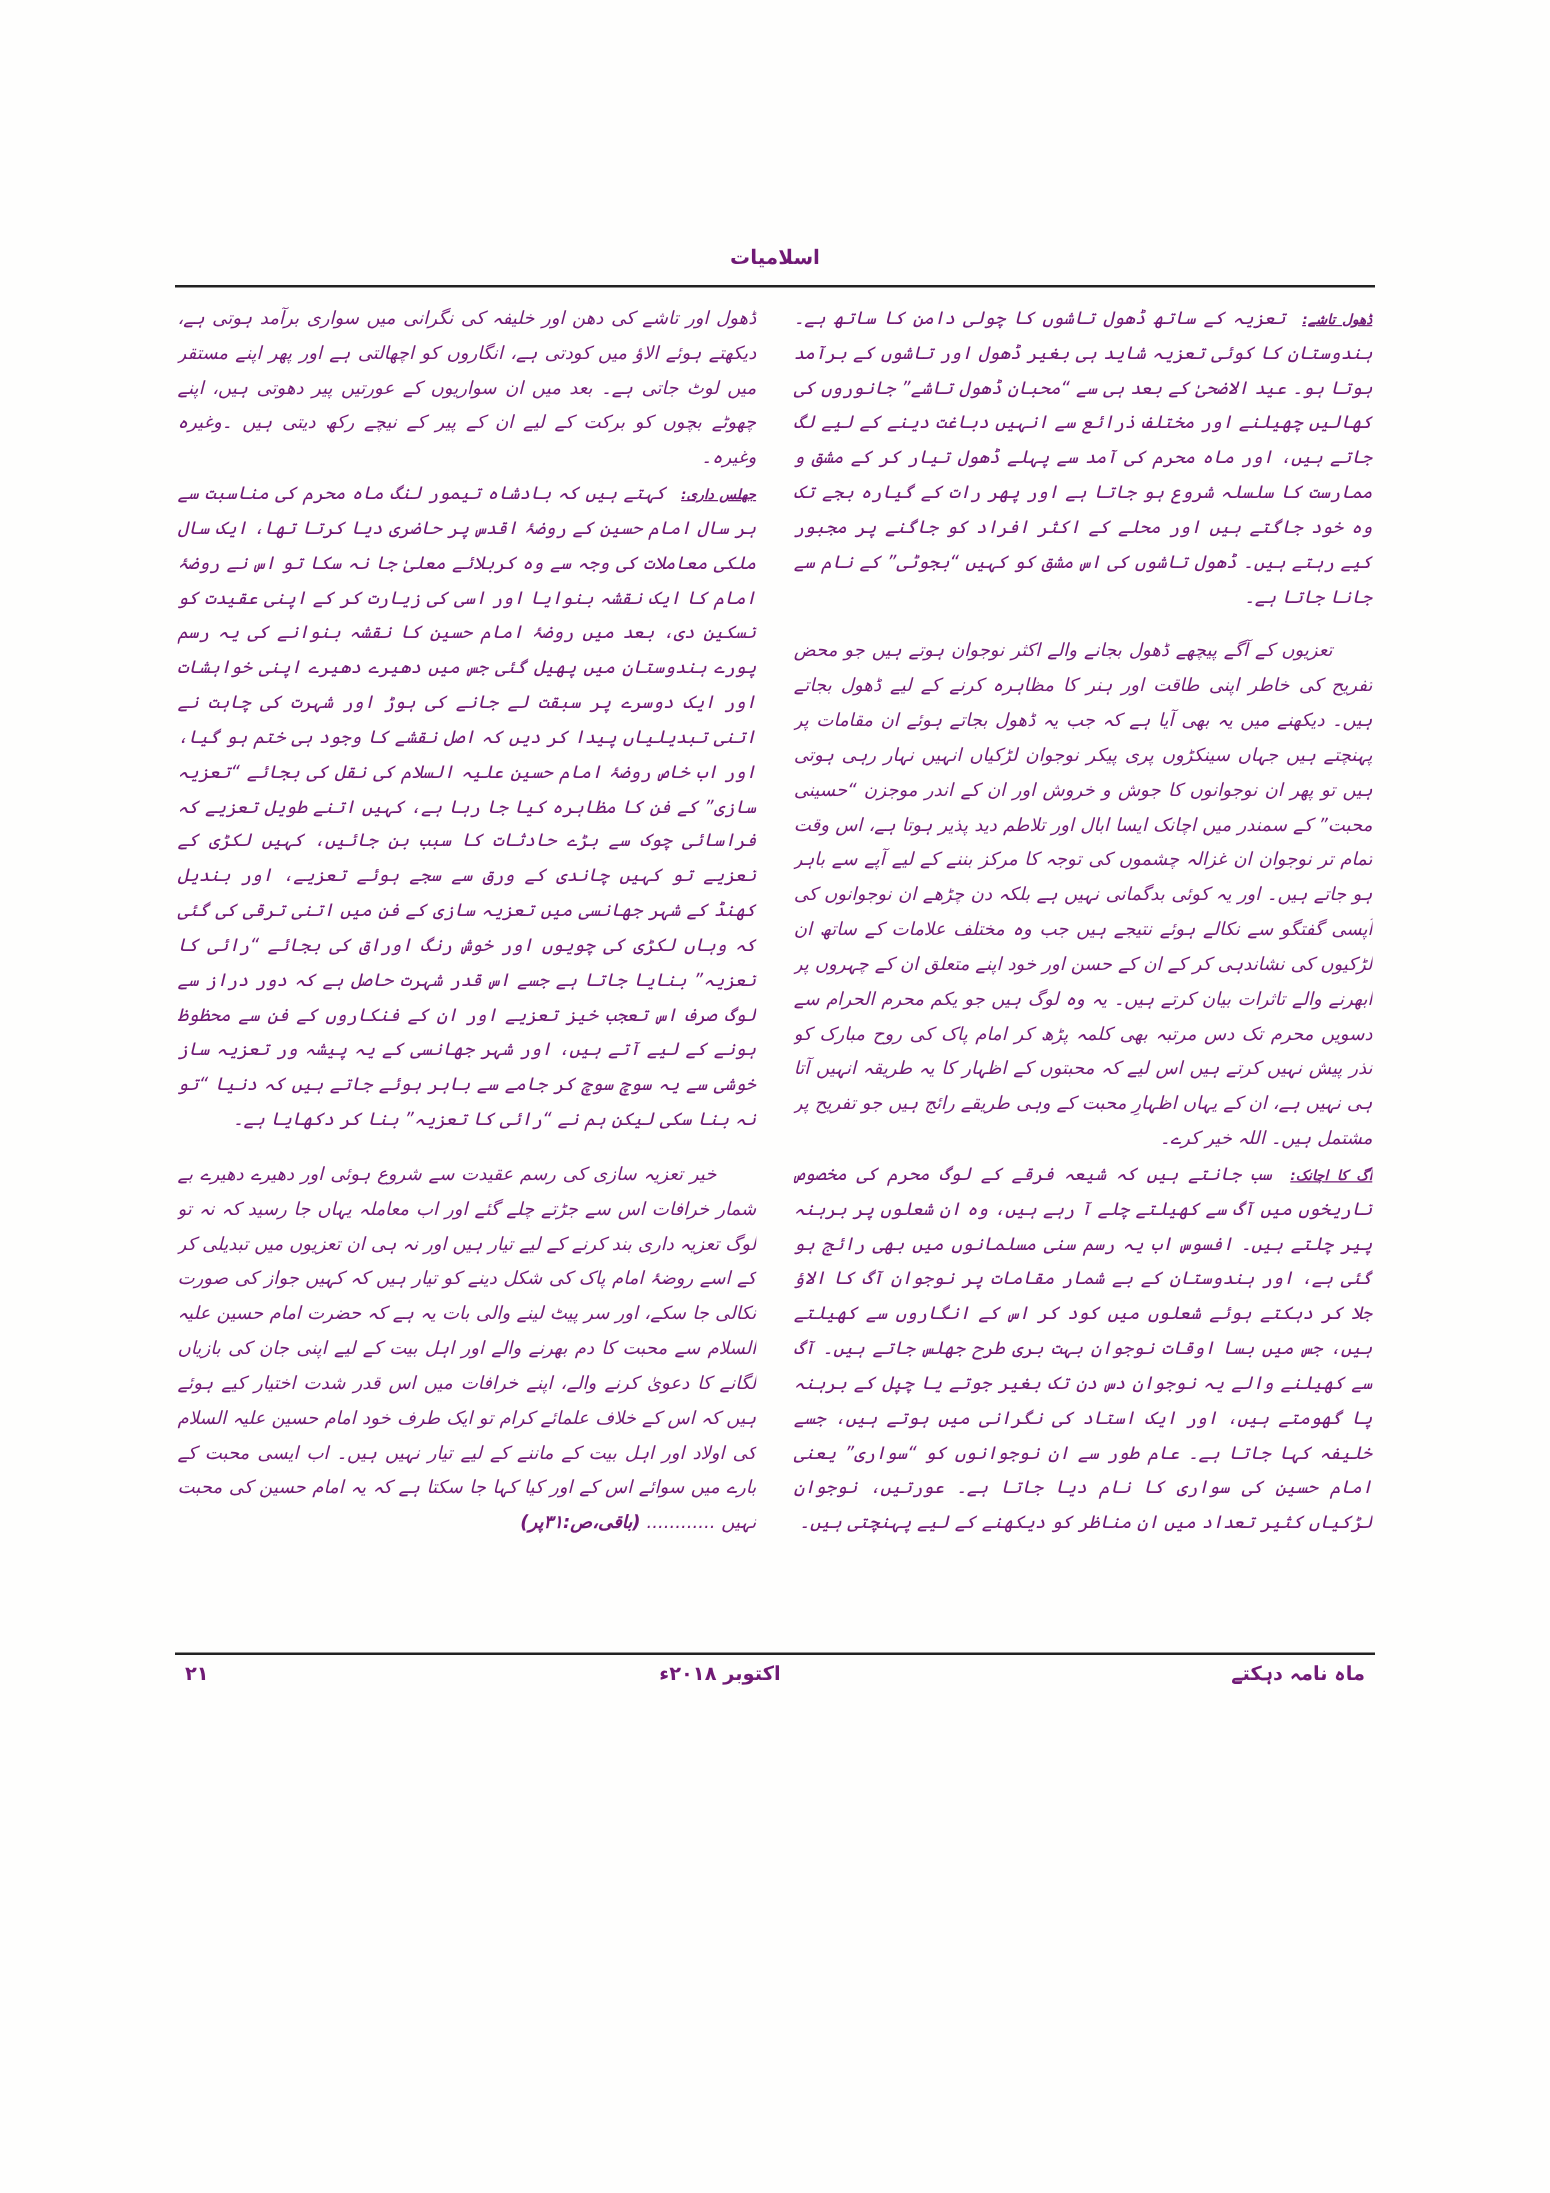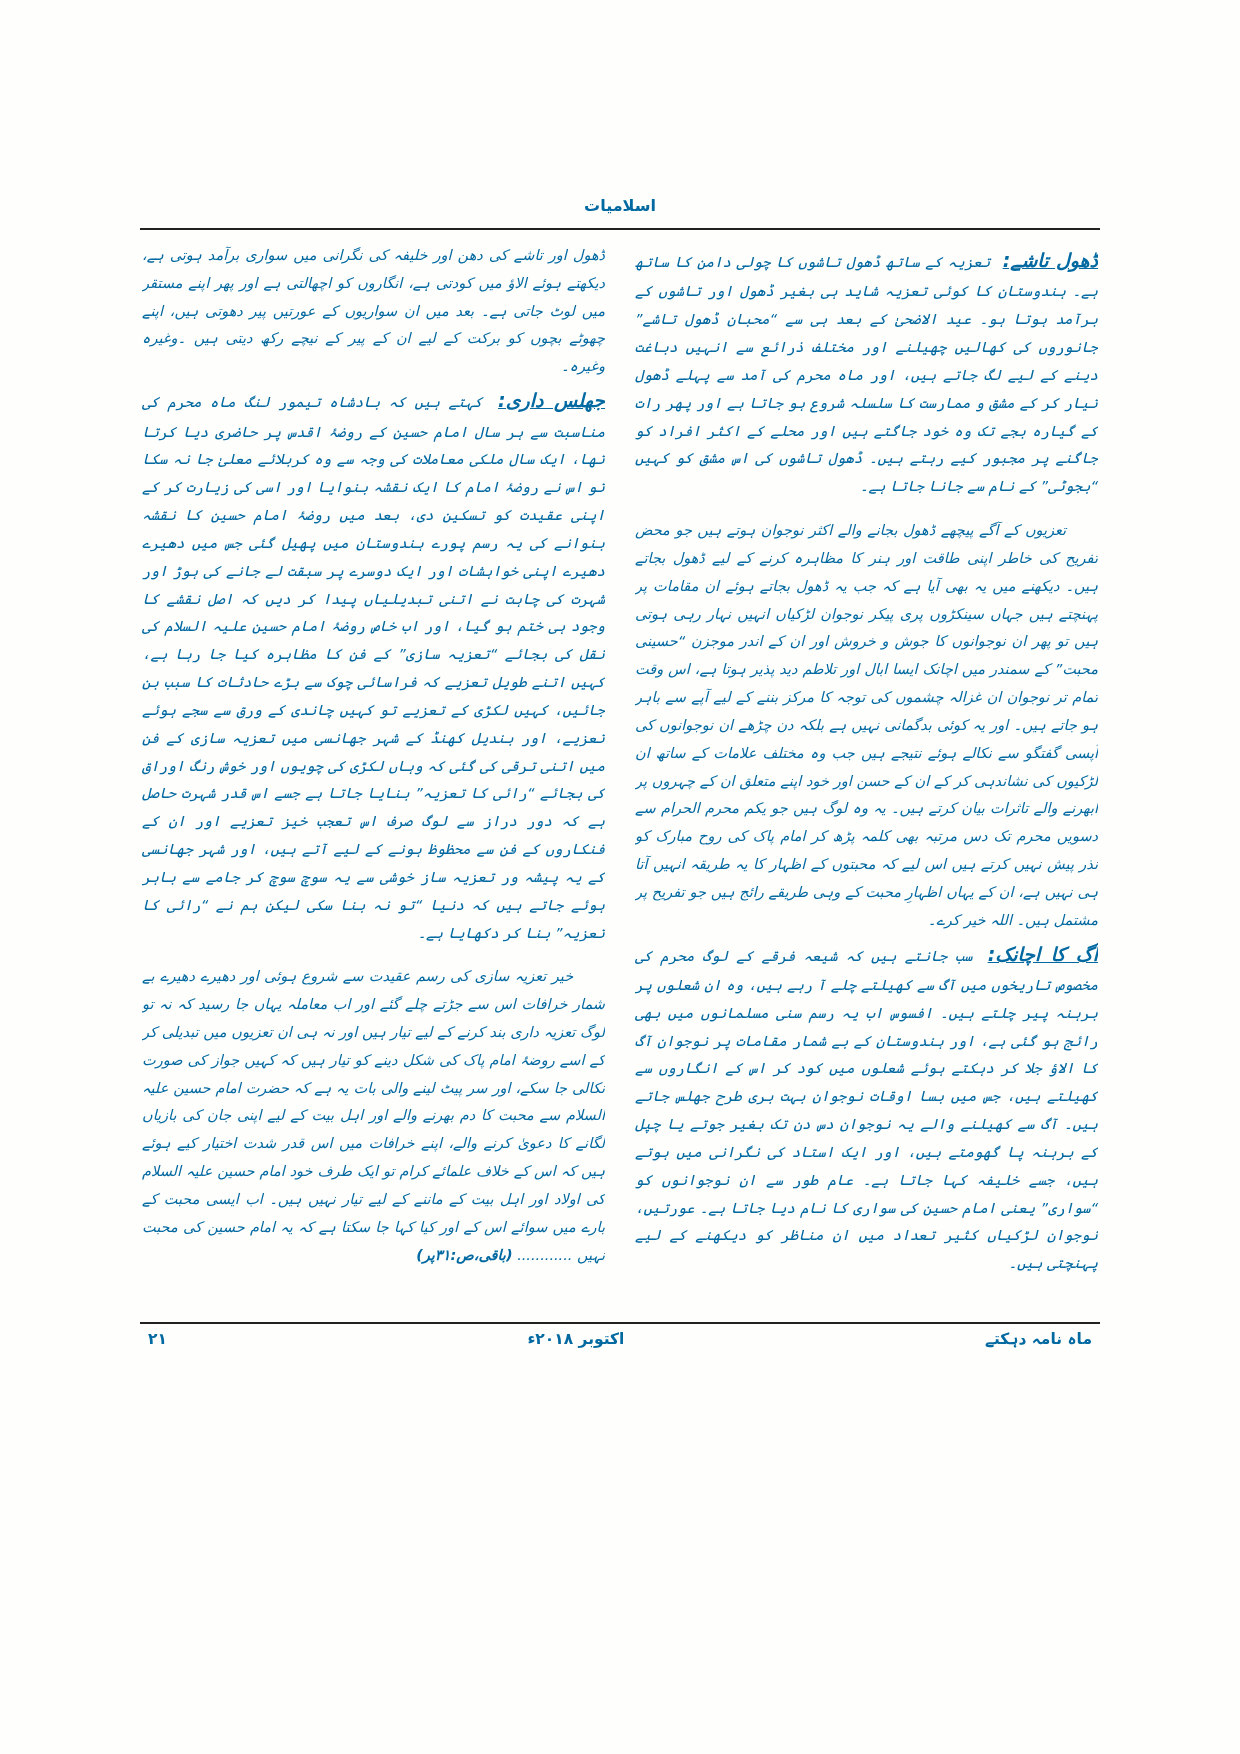--- a/index.html
+++ b/index.html
@@ -5,21 +5,21 @@
   * { margin: 0; padding: 0; box-sizing: border-box; }
   html, body { background: #ffffff; }
   .page {
     width: 1240px;
     height: 1754px;
     background: #fefefd;
     position: relative;
     overflow: hidden;
     font-family: "DejaVu Sans", sans-serif;
     direction: rtl;
-    color: #0369a1;
+    color: #701a75;
   }
   .header-title {
     position: absolute;
     top: 196px; left: 0; right: 0;
     text-align: center;
     font-size: 16px;
     font-weight: bold;
     letter-spacing: 1px;
   }
   .header-rule {
@@ -41,21 +41,21 @@
     flex: 1 1 0;
     overflow: hidden;
     font-size: 14.5px;
     line-height: 1.92;
     text-align: justify;
   }
   .col p { margin-bottom: 1px; font-style: italic; }
   p.indent { text-indent: 2.2em; margin-top: 16px; }
   .sec-heading {
     font-weight: bold;
-    font-size: 19px;
+    font-size: 11px;
     text-decoration: underline;
     margin-left: 7px;
   }
   .bold-note { font-weight: bold; }
   .footer-rule {
     position: absolute;
     top: 1322px; left: 140px; right: 140px;
     height: 1.5px;
     background: #222;
   }

